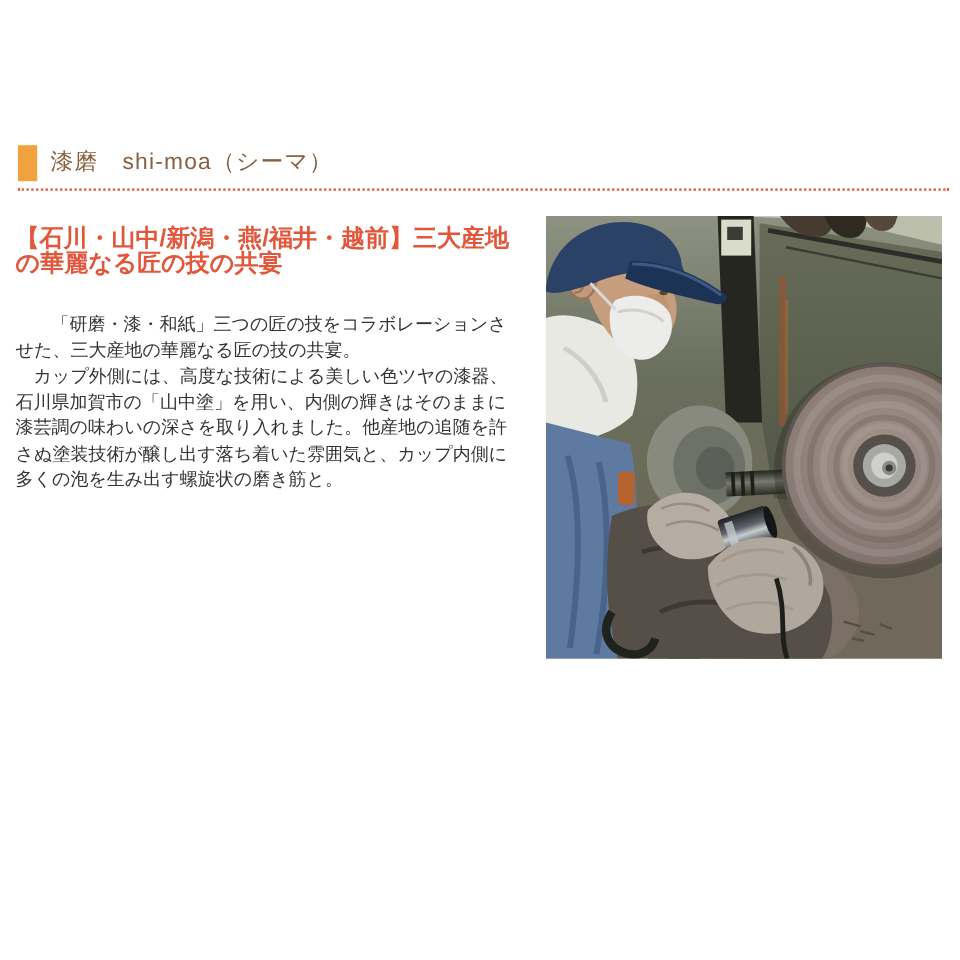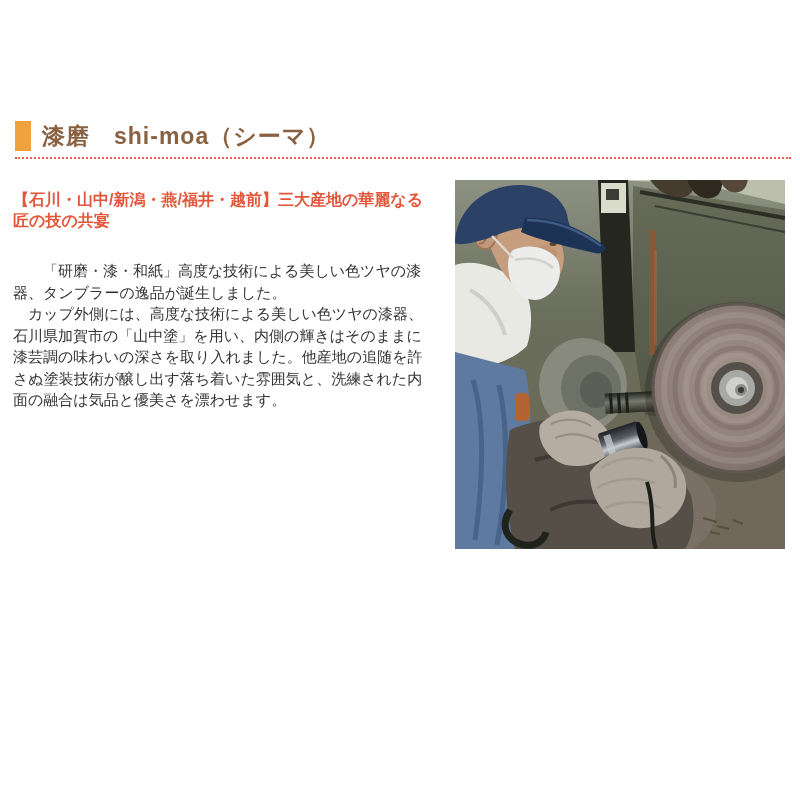--- a/index.html
+++ b/index.html
@@ -11,27 +11,27 @@
   .section-header{
     position:absolute;left:15px;top:121px;width:776px;
     display:flex;align-items:center;
     border-bottom:2px dotted #e2604a;
     padding-bottom:6px;
   }
   .accent-bar{
     width:16px;height:30px;background:#f2a23c;margin-right:11px;flex:none;
   }
   .section-title{
-    font-size:23px;font-weight:bold;color:#8a6140;letter-spacing:1px;
+    font-size:19px;font-weight:normal;color:#8a6140;letter-spacing:1px;
     line-height:30px;white-space:nowrap;
   }
   
   .text-col{position:absolute;left:13px;top:189px;width:418px;}
   .article-heading{
-    font-size:16px;font-weight:bold;color:#e2573b;line-height:21px;
+    font-size:20px;font-weight:bold;color:#e2573b;line-height:21px;
     margin:0 0 29px 0;
   }
   .text-col p{
     margin:0;font-size:15px;line-height:21.5px;color:#333333;
     white-space:pre-wrap;word-break:break-all;
   }
   
   .photo{
     position:absolute;left:455px;top:180px;width:330px;height:369px;
     overflow:hidden;
@@ -41,22 +41,22 @@
 </head>
 <body>
 
 <div class="section-header">
   <span class="accent-bar"></span>
   <span class="section-title">漆磨　shi-moa（シーマ）</span>
 </div>
 
 <div class="text-col">
   <div class="article-heading">【石川・山中/新潟・燕/福井・越前】三大産地の華麗なる匠の技の共宴</div>
-  <p>　　「研磨・漆・和紙」高度な技術による美しい色ツヤの漆器、タンブラーの逸品が誕生しました。</p>
-  <p>　カップ外側には、高度な技術による美しい色ツヤの漆器、石川県加賀市の「山中塗」を用い、内側の輝きはそのままに漆芸調の味わいの深さを取り入れました。他産地の追随を許さぬ塗装技術が醸し出す落ち着いた雰囲気と、洗練された内面の融合は気品と優美さを漂わせます。</p>
+  <p>　　「研磨・漆・和紙」三つの匠の技をコラボレーションさせた、三大産地の華麗なる匠の技の共宴。</p>
+  <p>　カップ外側には、高度な技術による美しい色ツヤの漆器、石川県加賀市の「山中塗」を用い、内側の輝きはそのままに漆芸調の味わいの深さを取り入れました。他産地の追随を許さぬ塗装技術が醸し出す落ち着いた雰囲気と、カップ内側に多くの泡を生み出す螺旋状の磨き筋と。</p>
 </div>
 
 <div class="photo" role="img" aria-label="職人がバフ研磨機で漆磨カップを磨き上げている写真">
   <svg viewBox="0 0 330 369" preserveAspectRatio="none" xmlns="http://www.w3.org/2000/svg">
     <defs>
       <linearGradient id="bgGrad" x1="0" y1="0" x2="0" y2="1">
         <stop offset="0" stop-color="#8d9282"></stop>
         <stop offset="0.35" stop-color="#6b6f5e"></stop>
         <stop offset="1" stop-color="#69634f"></stop>
       </linearGradient>

